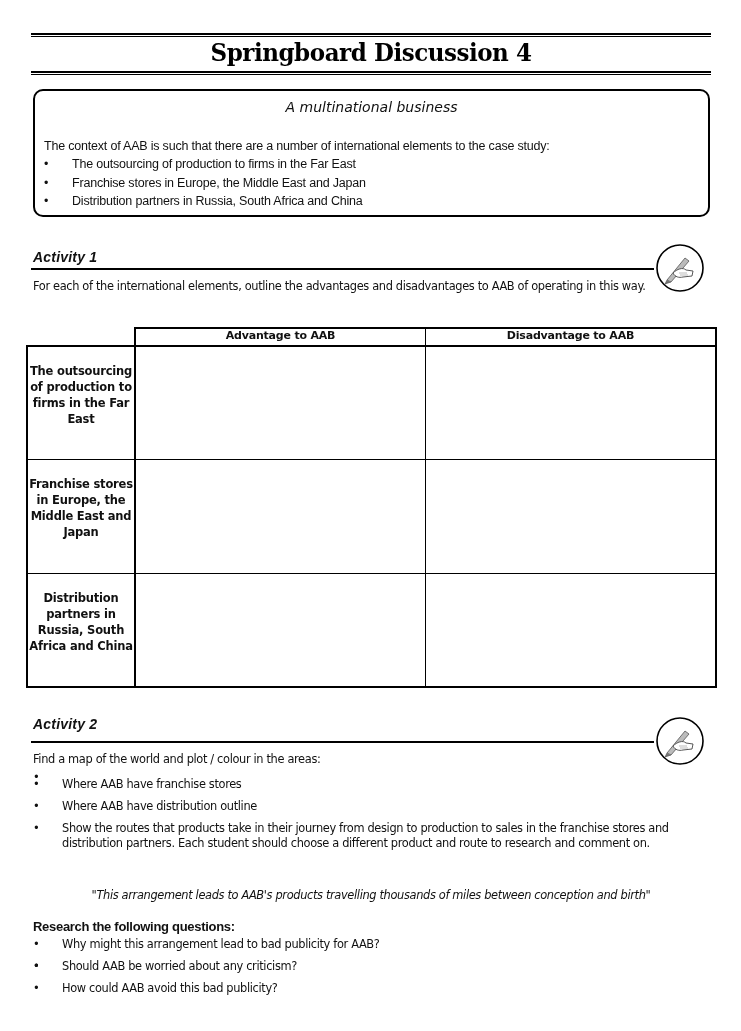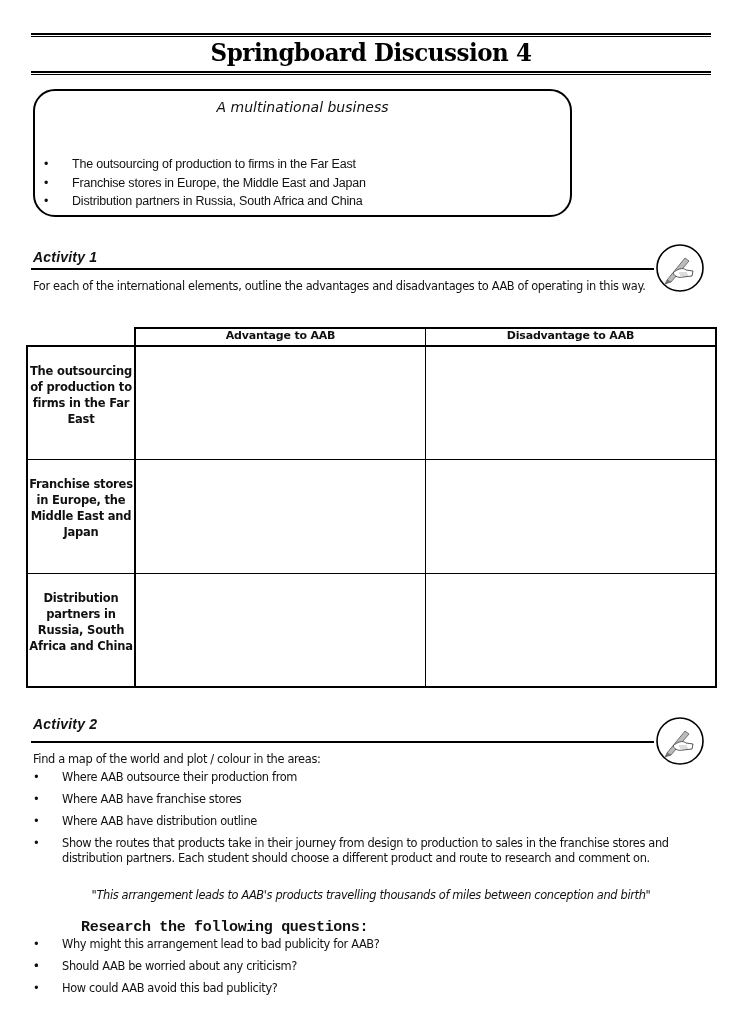--- a/index.html
+++ b/index.html
@@ -12,22 +12,22 @@
     .rule-double { position: absolute; left: 31px; width: 680px; height: 4px;
       border-top: 2px solid #000; border-bottom: 1px solid #000; box-sizing: border-box; }
     .title {
       position: absolute; left: 31px; width: 680px; top: 38px; text-align: center;
       font-family: "DejaVu Serif", serif; font-weight: bold; font-size: 25px;
       letter-spacing: -0.5px; color: #000; transform: scaleX(0.92);
     }
 
     
     .context-box {
-      position: absolute; left: 33px; top: 89px; width: 539px; height: 128px;
-      border: 2px solid #000; border-radius: 22px; box-sizing: border-box;
+      position: absolute; left: 33px; top: 89px; width: 677px; height: 128px;
+      border: 2px solid #000; border-radius: 10px; box-sizing: border-box;
     }
     .context-heading {
       position: absolute; left: 0; right: 0; top: 8px; text-align: center;
       font-family: "DejaVu Sans", sans-serif; font-style: italic; font-size: 14px;
     }
     .context-intro {
       position: absolute; left: 9px; top: 48px;
       font-family: "Liberation Sans", sans-serif; font-size: 12.5px; letter-spacing: -0.2px;
     }
     .context-list { position: absolute; left: 9px; top: 66px; margin: 0; padding: 0; list-style: none; }
@@ -71,33 +71,34 @@
       position: relative; padding-left: 29px; font-family: "DejaVu Sans", sans-serif;
       font-size: 11.4px; letter-spacing: -0.35px; line-height: 15px; margin-bottom: 7px;
     }
     .a2-list li .bullet { top: 0; }
 
     .quote {
       position: absolute; left: 31px; width: 680px; top: 888px; text-align: center;
       font-family: "DejaVu Sans", sans-serif; font-style: italic; font-size: 11.4px; letter-spacing: -0.35px;
     }
     .research-heading {
-      position: absolute; left: 33px; top: 919px; font-family: Liberation Mono, monospace;
-      font-weight: bold; font-size: 15px; letter-spacing: -0.3px; margin-left: 48px;
+      position: absolute; left: 33px; top: 919px; font-family: Liberation Sans, sans-serif;
+      font-weight: bold; font-size: 13px; letter-spacing: -0.3px;
     }
   </style>
 </head>
 <body>
 
 <div class="rule-double" style="top:33px;"></div>
 <div class="title">Springboard Discussion 4</div>
 <div class="rule-double" style="top:71px;"></div>
 
 <div class="context-box">
   <div class="context-heading">A multinational business</div>
+  <div class="context-intro">The context of AAB is such that there are a number of international elements to the case study:</div>
   <ul class="context-list">
     <li><span class="bullet">•</span><span>The outsourcing of production to firms in the Far East</span></li>
     <li><span class="bullet">•</span><span>Franchise stores in Europe, the Middle East and Japan</span></li>
     <li><span class="bullet">•</span><span>Distribution partners in Russia, South Africa and China</span></li>
   </ul>
 </div>
 
 <div class="activity-title" style="top:249px;">Activity 1</div>
 <div class="activity-rule" style="top:268px;"></div>
 <svg class="pen-icon" style="left:655px; top:243px;" viewBox="0 0 50 50">
@@ -138,21 +139,21 @@
 <svg class="pen-icon" style="left:655px; top:716px;" viewBox="0 0 50 50">
   <circle cx="25" cy="25" r="23" fill="#fff" stroke="#000" stroke-width="1.6"></circle>
   <path d="M12 37 L30 15 L34 18 L16 39 Z" fill="#bbb" stroke="#555" stroke-width="0.8"></path>
   <path d="M12 37 L10 41 L16 39" fill="#777" stroke="#444" stroke-width="0.6"></path>
   <path d="M18 30 C22 26 28 24 31 27 L38 28 L37 33 L28 34 C24 35 20 34 18 30 Z" fill="#fff" stroke="#444" stroke-width="0.9"></path>
   <path d="M24 30 L32 30 M25 32 L33 32" stroke="#777" stroke-width="0.5"></path>
 </svg>
 <div class="body-text" style="left:33px; top:752px; width:620px;">Find a map of the world and plot / colour in the areas:</div>
 
 <ul class="a2-list" style="top:770px; width:680px;">
-  <li><span class="bullet">•</span><span>Where AAB outsource their production from</span></li>
+  <li><span class="bullet">•</span></li>
   <li><span class="bullet">•</span><span>Where AAB have franchise stores</span></li>
   <li><span class="bullet">•</span><span>Where AAB have distribution outline</span></li>
   <li><span class="bullet">•</span><span>Show the routes that products take in their journey from design to production to sales in the franchise stores and distribution partners. Each student should choose a different product and route to research and comment on.</span></li>
 </ul>
 
 <div class="quote">"This arrangement leads to AAB's products travelling thousands of miles between conception and birth"</div>
 <div class="research-heading">Research the following questions:</div>
 
 <ul class="a2-list" style="top:937px; width:690px;">
   <li><span class="bullet">•</span><span>Why might this arrangement lead to bad publicity for AAB?</span></li>

